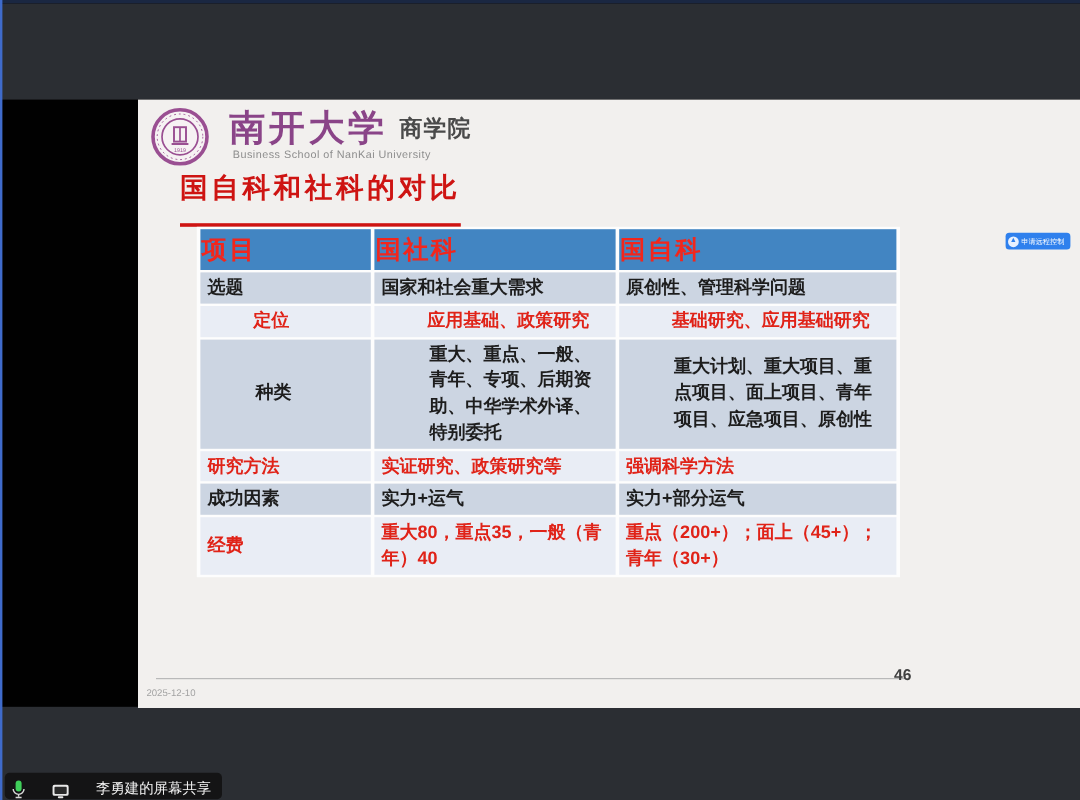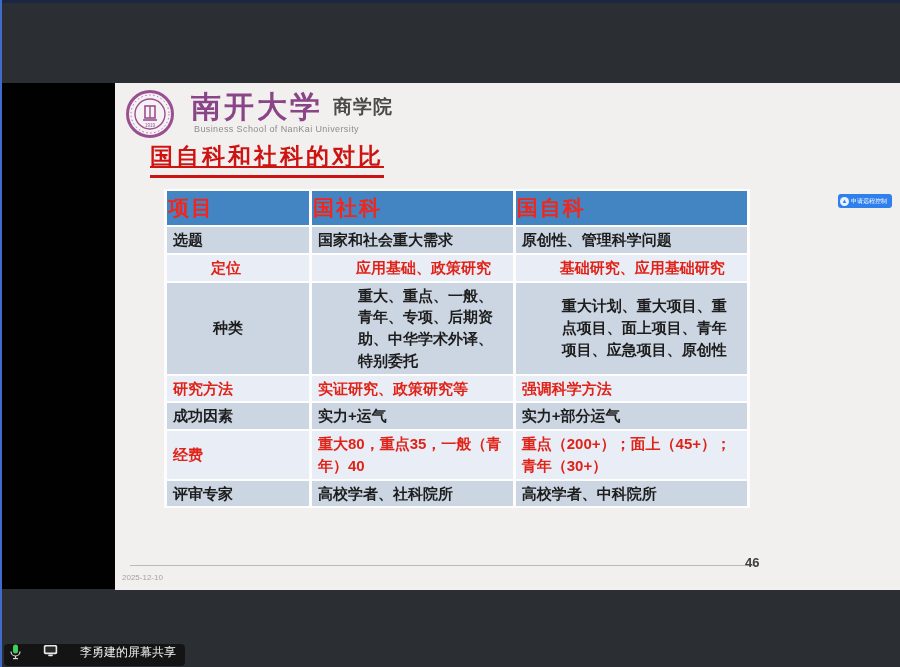--- a/index.html
+++ b/index.html
@@ -16,21 +16,21 @@
 
   .logo-row{position:absolute;left:8px;top:4px;height:54px;}
   .seal{position:absolute;left:2px;top:2px;width:50px;height:50px;}
   .uniname{position:absolute;left:68px;top:0px;font-family:"DejaVu Serif",serif;
            font-weight:bold;font-size:30px;color:#8a4488;letter-spacing:3px;white-space:nowrap;}
   .schoolname{font-family:"Liberation Sans",sans-serif;font-weight:600;font-size:19px;
               color:#4a4a4a;letter-spacing:1px;margin-left:10px;vertical-align:4px;}
   .subtitle{position:absolute;left:71px;top:37px;font-size:9px;color:#8d8d8d;letter-spacing:0.4px;white-space:nowrap;}
 
   .slide-title{position:absolute;left:35px;top:58px;font-size:23px;font-weight:bold;color:#ce1412;
-               letter-spacing:3px;border-bottom:3px solid #ce1412;padding-bottom:3px;white-space:nowrap;text-decoration:underline;}
+               letter-spacing:3px;border-bottom:3px solid #ce1412;padding-bottom:14px;white-space:nowrap;}
 
   
   table.cmp{position:absolute;left:49px;top:106px;width:586px;border-collapse:separate;
             border-spacing:3px 2px;background:#fdfdfd;table-layout:fixed;}
   table.cmp col.c1{width:140px;} table.cmp col.c2{width:198px;} table.cmp col.c3{width:228px;}
   table.cmp th{background:#4285c2;color:#f2261c;font-size:21px;font-weight:bold;
                height:32px;text-align:left;letter-spacing:2px;}
   table.cmp td{font-size:15px;font-weight:600;color:#1d1d1d;vertical-align:middle;
                padding:2px 6px;line-height:1.45;}
   table.cmp tr:nth-child(odd) td{background:#ccd5e2;}
@@ -53,21 +53,21 @@
   
   .badge{position:absolute;left:838px;top:194px;width:54px;height:14px;background:#2f80ed;
          border-radius:3px;display:flex;align-items:center;gap:2px;padding:0 2px;z-index:6;
          box-sizing:border-box;cursor:pointer;}
   .badge-ic{width:9px;height:9px;border-radius:50%;background:#e8f1ff;display:flex;
             align-items:center;justify-content:center;font-size:6px;color:#2f80ed;line-height:1;flex:0 0 auto;}
   .badge-label{font-size:6px;color:#fff;white-space:nowrap;overflow:hidden;letter-spacing:0px;}
 
   
   .share-pill{position:absolute;left:4px;top:644px;height:22px;background:rgba(18,18,18,0.92);
-              border-radius:4px;display:flex;align-items:flex-start;gap:22px;padding:0 9px 0 6px;z-index:6;}
+              border-radius:4px;display:flex;align-items:flex-end;gap:22px;padding:0 9px 0 6px;z-index:6;}
   .share-label{font-size:12px;color:#f2f2f2;white-space:nowrap;}
 </style>
 </head>
 <body>
 
 <div class="frame">
   <div class="top-strip"></div>
   <div class="top-band"></div>
   <div class="bottom-band"></div>
   <div class="left-strip"></div>
@@ -127,25 +127,20 @@
           <tr>
             <td>成功因素</td>
             <td>实力+运气</td>
             <td>实力+部分运气</td>
           </tr>
           <tr class="em">
             <td>经费</td>
             <td>重大80，重点35，一般（青年）40</td>
             <td>重点（200+）；面上（45+）；青年（30+）</td>
           </tr>
-          <tr>
-            <td>评审专家</td>
-            <td>高校学者、社科院所</td>
-            <td>高校学者、中科院所</td>
-          </tr>
         </tbody>
     </table>
 
     <div class="footer-line"></div>
     <div class="page-num">46</div>
     <div class="slide-date">2025-12-10</div>
   </div>
 
   <div class="badge">
     <span class="badge-ic">▲</span>

